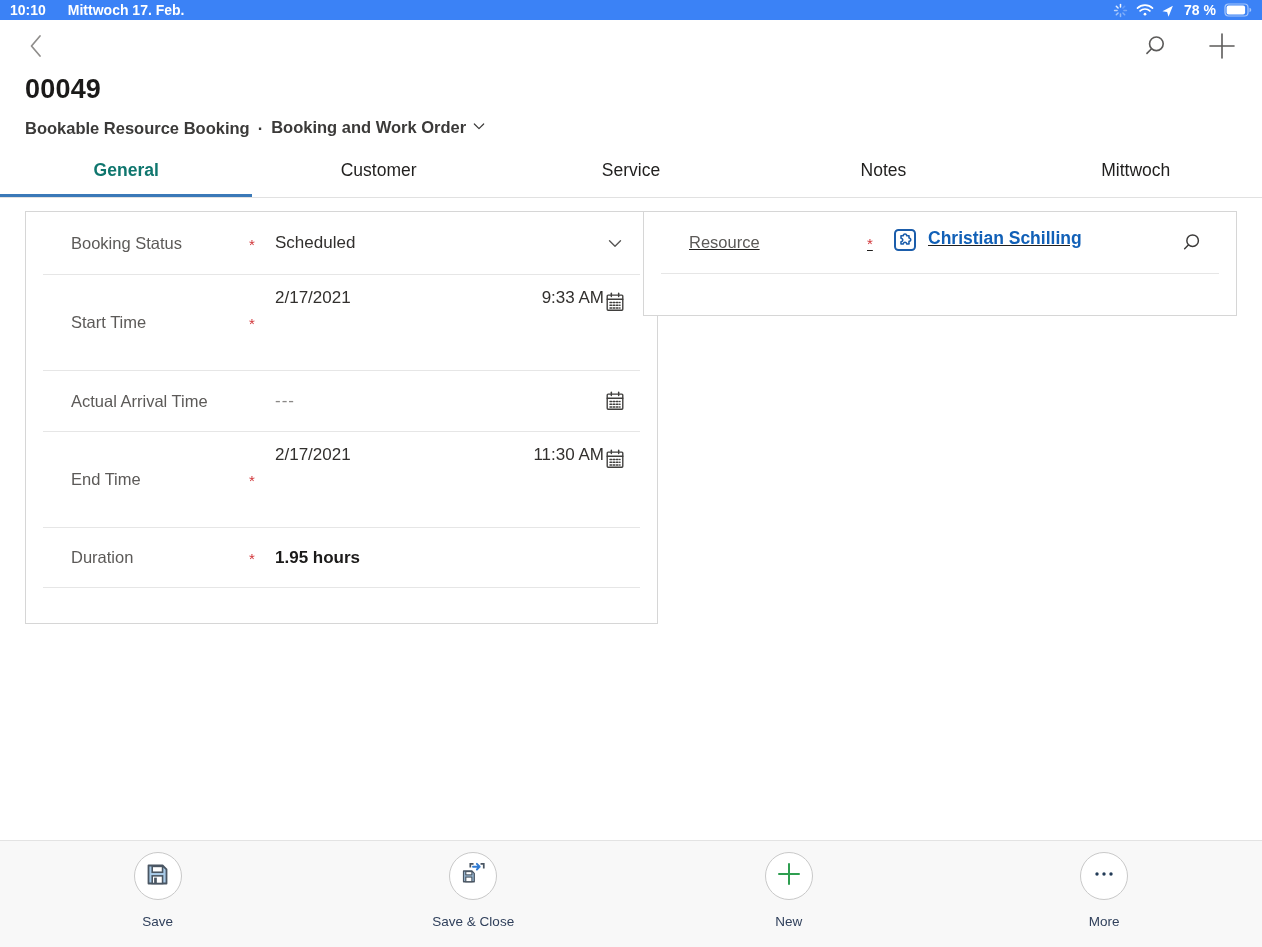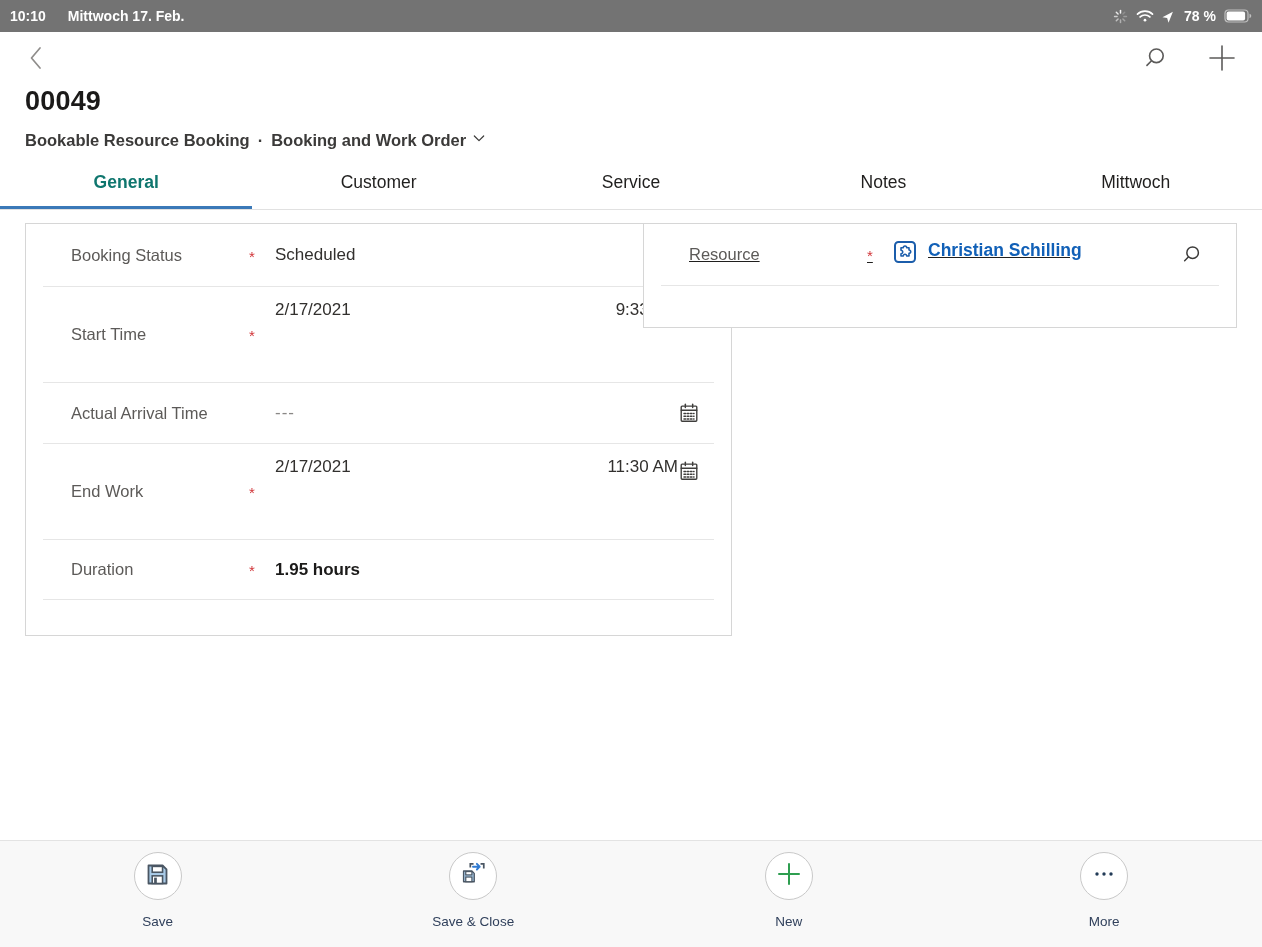--- a/index.html
+++ b/index.html
@@ -4,56 +4,56 @@
 <style>
   * { margin:0; padding:0; box-sizing:border-box; }
   html,body { width:1262px; height:947px; }
   body {
     font-family:"Liberation Sans", sans-serif;
     background:#fff; color:#201f1e; overflow:hidden; position:relative;
   }
 
   
   .status-bar {
-    height:32px; background:#737373; color:#fff;
+    height:20px; background:#3b82f6; color:#fff;
     display:flex; align-items:center; justify-content:space-between;
     padding:0 10px; font-size:14px; font-weight:700;
   }
   .sb-left { display:flex; align-items:center; gap:22px; }
   .sb-right { display:flex; align-items:center; gap:8px; font-weight:600; }
   .sb-right svg { display:block; }
 
   
   .header { background:#fff; padding:12px 25px 0 25px; }
   .header-row { display:flex; align-items:center; height:32px; }
   .back-btn { width:32px; height:32px; display:flex; align-items:center; cursor:pointer; }
   .header-spacer { flex:1; }
   .header-actions { display:flex; align-items:center; gap:34px; }
   .icon-btn { width:30px; height:30px; display:flex; align-items:center; justify-content:center; cursor:pointer; }
   .record-title { font-size:27px; font-weight:700; color:#1b1a19; margin-top:10px; letter-spacing:.2px; }
   .record-subtitle {
     margin-top:13px; font-size:16.5px; font-weight:600; color:#3b3a39;
     display:flex; align-items:center; gap:8px;
   }
-  .form-selector { display:flex; align-items:center; gap:5px; cursor:pointer; }
+  .form-selector { display:flex; gap:5px; cursor:pointer; }
   .subtitle-sep { color:#3b3a39; }
 
   
   .tabs { display:flex; height:54px; border-bottom:1px solid #e1e1e1; margin-top:6px; background:#fff; }
   .tab {
     flex:1; display:flex; align-items:center; justify-content:center;
     font-size:17.5px; color:#201f1e; cursor:pointer;
     border-bottom:3px solid transparent; padding-top:3px;
   }
   .tab.active { color:#0f766e; font-weight:600; border-bottom-color:#3b79b8; }
 
   
   .content { position:relative; height:628px; background:#fff; }
   .card { position:absolute; background:#fff; border:1px solid #d6d6d6; }
-  .card-left  { left:25px;  top:13px; width:707px; height:413px; }
+  .card-left  { left:25px;  top:13px; width:633px; height:413px; }
   .card-right { left:643px; top:13px; width:594px; height:105px;text-decoration:underline; }
 
   .field-row { display:flex; align-items:center; padding:0 0 0 45px; }
   .field-label { width:178px; font-size:16.5px; color:#5c5a58; flex-shrink:0; }
   .field-req { width:26px; font-size:15px; color:#d13438; padding-top:2px; flex-shrink:0; }
   .field-value { flex:1; font-size:17px; color:#32302e; }
   .field-value.empty { color:#8a8886; letter-spacing:1px; }
   .field-value.bold { font-weight:700; color:#1b1a19; }
   .field-icon { width:22px; margin-right:31px; flex-shrink:0; display:flex; justify-content:center; cursor:pointer; }
   .divider { height:1px; background:#e6e6e6; margin:0 17px; }
@@ -233,21 +233,21 @@
           <line x1="16" y1="2.5" x2="16" y2="6"></line>
           <line x1="6.5" y1="12.5" x2="17.5" y2="12.5" stroke-dasharray="1.8 1.7"></line>
           <line x1="6.5" y1="15.5" x2="17.5" y2="15.5" stroke-dasharray="1.8 1.7"></line>
           <line x1="6.5" y1="18.5" x2="17.5" y2="18.5" stroke-dasharray="1.8 1.7"></line>
         </svg>
       </span>
     </div>
     <div class="divider"></div>
 
     <div class="field-row row-dt">
-      <span class="field-label">End Work</span>
+      <span class="field-label">End Time</span>
       <span class="field-req">*</span>
       <span class="dt-col">
         <span class="dt-line">2/17/2021</span>
         <span class="dt-line time">11:30 AM</span>
       </span>
       <span class="field-icon">
         <svg width="22" height="22" viewBox="0 0 24 24" fill="none" stroke="#3f3e3c" stroke-width="1.5" stroke-linecap="round">
           <rect x="3.5" y="4.5" width="17" height="16.5" rx="1"></rect>
           <line x1="3.5" y1="9" x2="20.5" y2="9"></line>
           <line x1="8" y1="2.5" x2="8" y2="6"></line>

